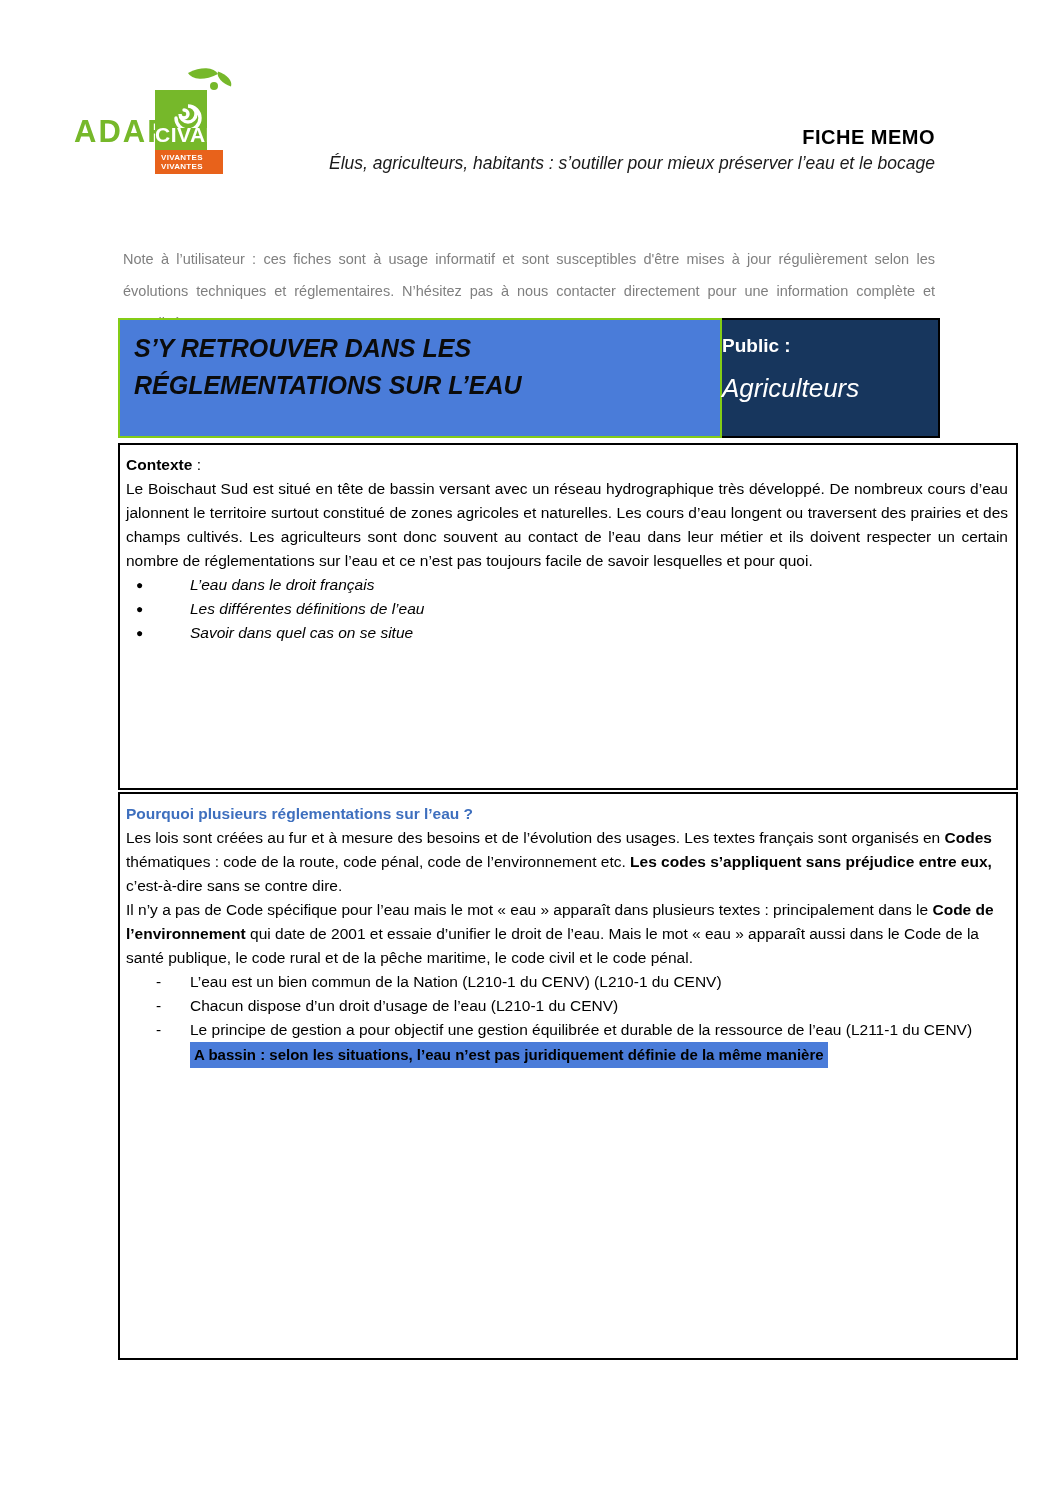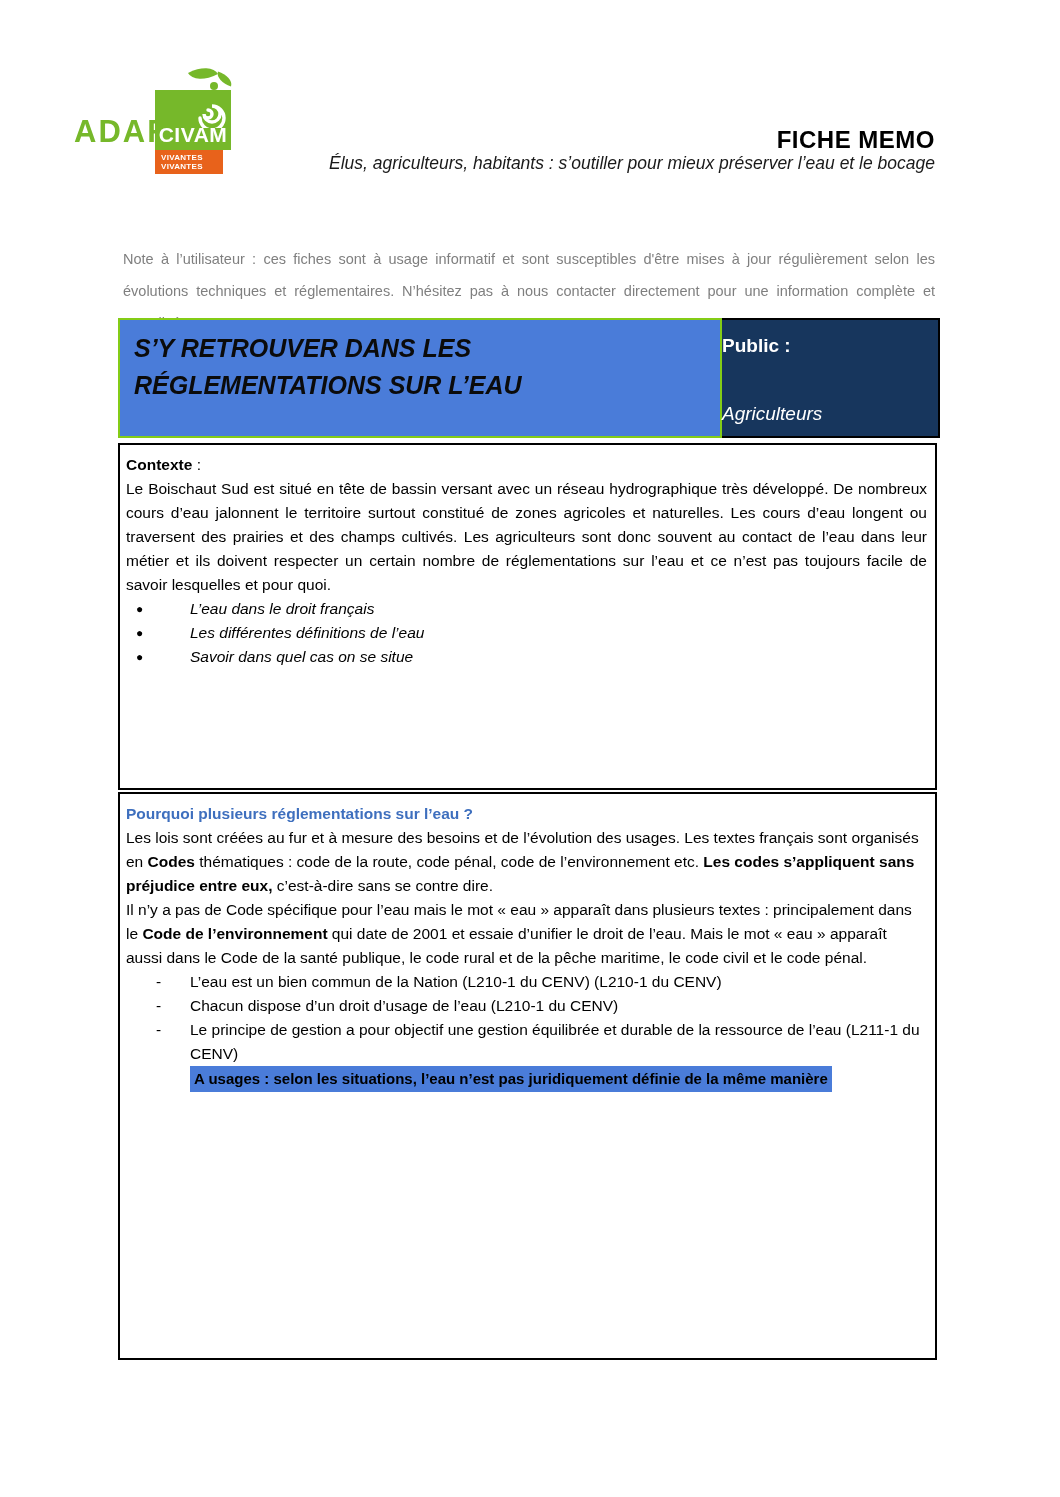--- a/index.html
+++ b/index.html
@@ -8,52 +8,52 @@
     width:1060px; height:1497px; position:relative;
     background:#ffffff; color:#000;
     font-family:"Liberation Sans", sans-serif;
   }
   .page { position:absolute; inset:0; }
 
   
   .logo { position:absolute; left:74px; top:64px; width:160px; height:116px; }
   .adar { position:absolute; left:0; top:50px; color:#76B82A; font-weight:bold;
           font-size:31px; letter-spacing:2px; }
-  .civam-box { position:absolute; left:81px; top:26px; width:76px; height:60px; background:#76B82A; }
+  .civam-box { position:absolute; left:81px; top:26px; width:52px; height:60px; background:#76B82A; }
   .civam-text { position:absolute; left:0; bottom:3px; width:100%; text-align:center;
                 color:#fff; font-weight:bold; font-size:21px; letter-spacing:0.5px; }
   .spiral-svg { position:absolute; right:3px; top:2px; }
   .tagline-box { position:absolute; left:81px; top:86px; width:68px; height:24px; background:#E8621B;
                  color:#fff; font-size:8px; font-weight:bold; line-height:9px; padding:3px 0 0 6px;
                  letter-spacing:0.3px; }
   .leaf { position:absolute; background:#76B82A; }
   .leaf-1 { left:116px; top:2px;  width:26px; height:15px; border-radius:0 100% 0 100%; transform:rotate(-28deg); }
   .leaf-2 { left:142px; top:10px; width:17px; height:10px; border-radius:0 100% 0 100%; transform:rotate(18deg); }
   .leaf-3 { left:136px; top:18px; width:8px;  height:8px;  border-radius:50%; }
 
   
-  .doc-type { position:absolute; top:126px; right:125px; font-size:24px; font-weight:bold; letter-spacing:0.5px; }
+  .doc-type { position:absolute; top:126px; right:125px; font-size:20px; font-weight:bold; letter-spacing:0.5px; }
   .subtitle { position:absolute; top:153px; right:125px; width:720px; text-align:right;
               font-size:17.5px; font-style:italic; color:#1a1a1a; }
 
   
   .note { position:absolute; left:123px; top:228px; width:812px;
           color:#7F7F7F; font-size:14.5px; line-height:32px; text-align:justify; }
 
   
   .title-table { position:absolute; left:118px; top:318px; width:822px; height:120px; display:flex; }
   .title-cell { flex:1; background:#4A7CD9; border:2px solid #84cc16; padding:10px 14px;
                 font-size:25px; font-weight:bold; font-style:italic; line-height:37px; color:#0b0b0b; }
   .public-cell { width:218px; background:#17365D; border:2px solid #000; border-left:none;
                  color:#fff; padding-top:15px; }
   .public-label { font-weight:bold; font-size:19px; }
-  .public-value { font-style:italic; font-size:19px; margin-top:46px; }
+  .public-value { font-style:italic; font-size:26px; margin-top:16px; }
 
   
-  .box { position:absolute; left:118px; width:819px; border:2px solid #000; background:#fff;
+  .box { position:absolute; left:118px; width:900px; border:2px solid #000; background:#fff;
          padding:8px 8px 8px 6px; font-size:15.5px; line-height:24px; color:#000; }
   .context-box { top:443px; height:347px; }
   .reg-box { top:792px; height:568px; }
   .box p { margin:0; }
   .just { text-align:justify; }
   .b { font-weight:bold; }
   .i { font-style:italic; }
   .sp { margin-top:23px; }
   .blue-head { color:#3E6FBE; font-weight:bold; }
 
@@ -141,17 +141,17 @@
       <span class="dash-mark">-</span>
       <span class="dash-text">Chacun dispose d’un droit d’usage de l’eau (L210-1 du CENV)</span>
     </div>
     <div class="dash-row">
       <span class="dash-mark">-</span>
       <span class="dash-text">Le principe de gestion a pour objectif une gestion équilibrée et durable de la ressource de l’eau (L211-1 du CENV)</span>
     </div>
 
 
     <p class="highlight-wrap">
-      <span class="highlight">A usages : selon les situations, l’eau n’est pas juridiquement définie de la même manière</span>
+      <span class="highlight">A bassin : selon les situations, l’eau n’est pas juridiquement définie de la même manière</span>
     </p>
   </section>
 
 </div>
 
 </body></html>

